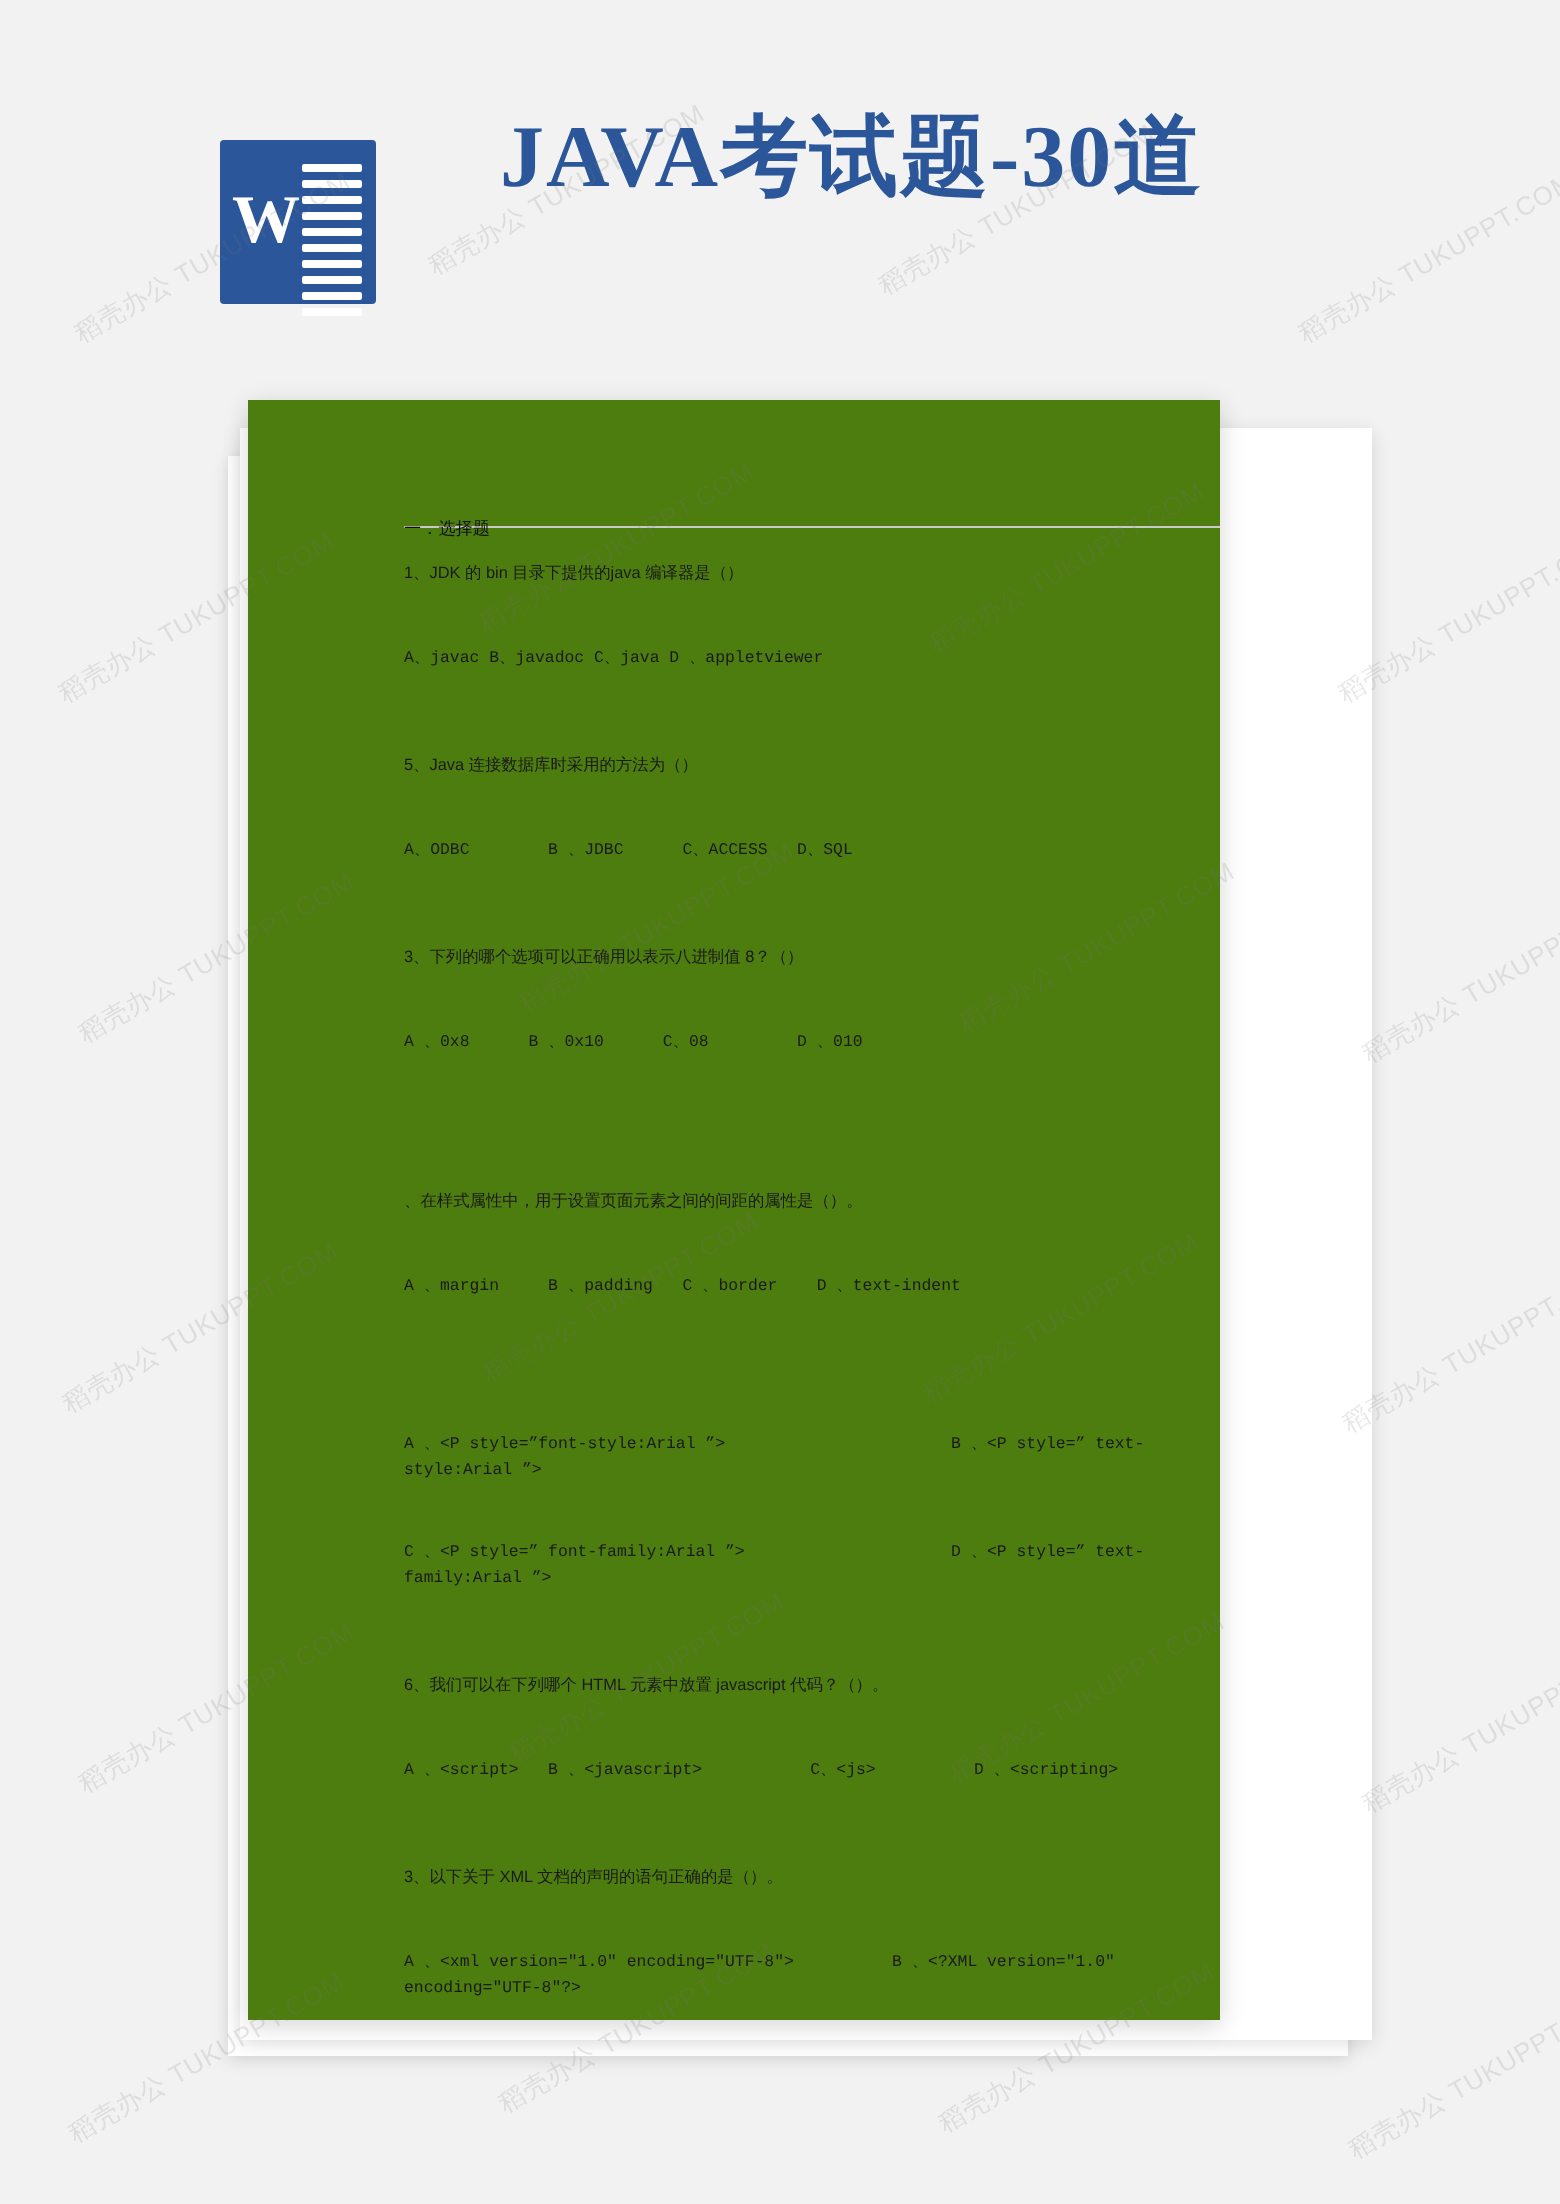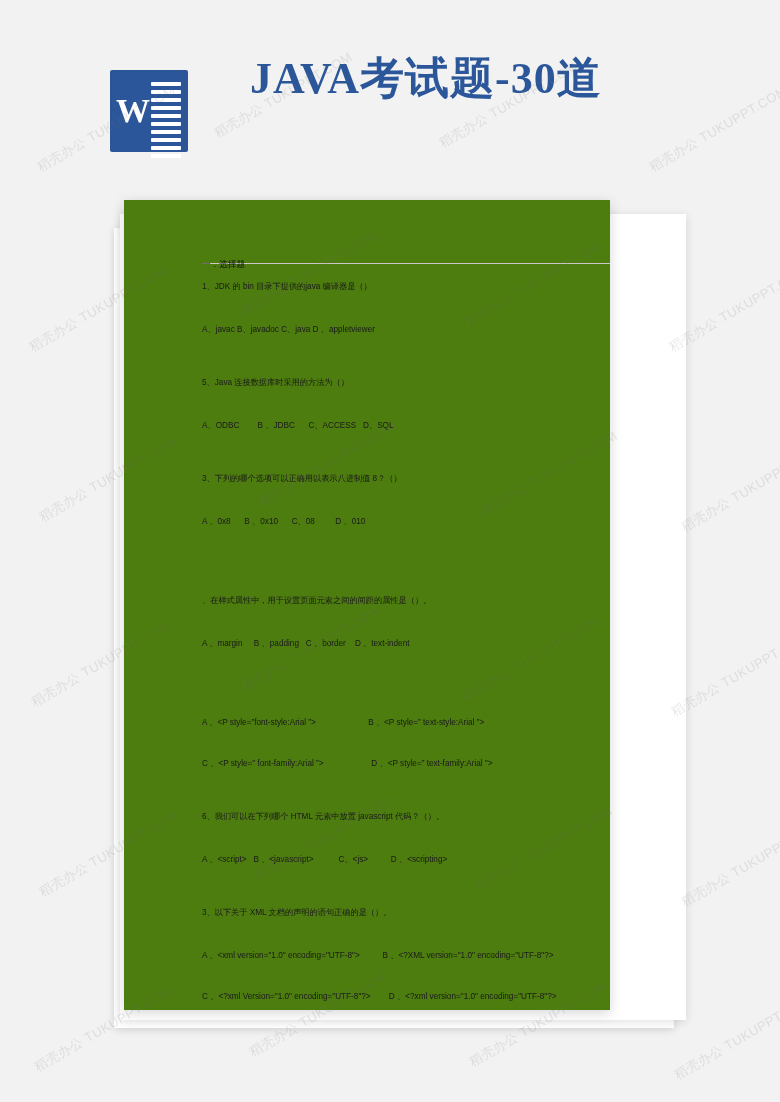--- a/index.html
+++ b/index.html
@@ -139,20 +139,21 @@
   }
   .q {
     margin-bottom: 12px;
   }
   .q .stem {
     margin-bottom: 4px;
     white-space: pre-wrap;
   }
   .q .opts {
     white-space: pre-wrap;
+    font-family: Liberation Mono, monospace;
   }
   .q .opts div {
     margin-bottom: 2px;
   }
   .gap-big { height: 26px; }
 
   
   .wm {
     position: absolute;
     color: rgba(120,120,120,0.17);

